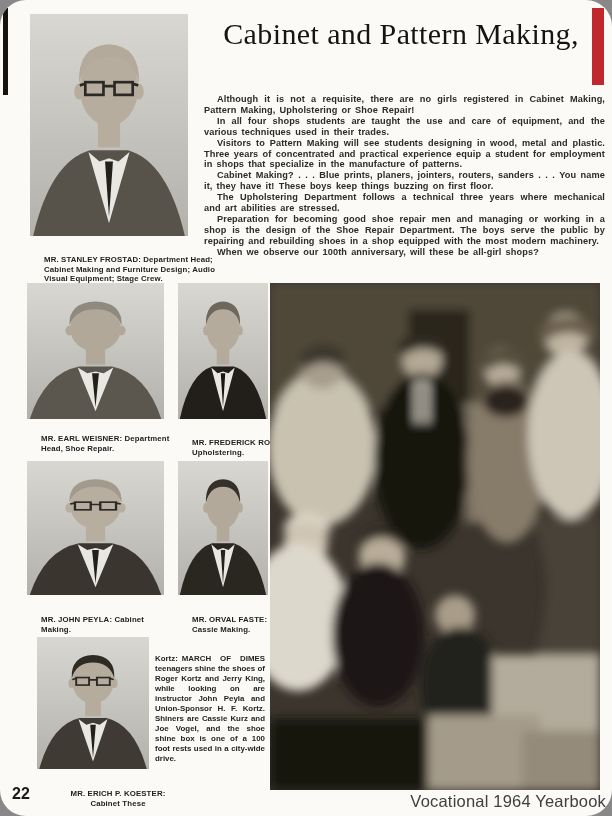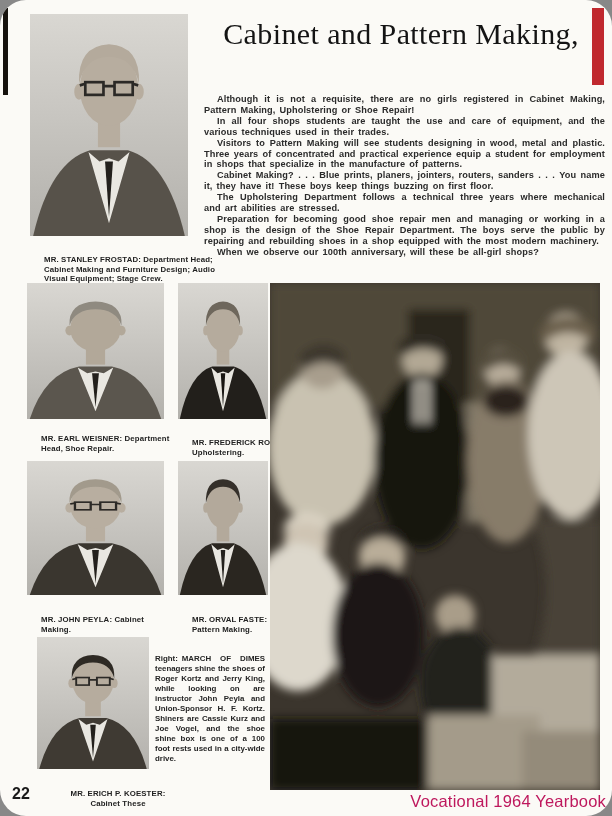--- a/index.html
+++ b/index.html
@@ -39,21 +39,21 @@
   .cap-rodde{left:178px; top:424px; width:100px;}
   .cap-peyla{left:27px; top:601px; width:133px;}
   .cap-faste{left:178px; top:601px; width:100px;}
   .cap-koester{left:18px; top:775px; width:172px; text-align:center;}
   
   .note{left:155px; top:654px; width:110px; margin:0; text-align:justify;
     font-weight:bold; font-size:7.9px; line-height:10px; color:#242424;}
   .note .lead{margin-right:4px;}
   
   .pagenum{left:12px; top:785px; font-weight:bold; font-size:16px; color:#1a1a1a;}
-  .watermark{right:6px; top:792px; font-size:16.5px; color:#be185d; letter-spacing:.2px;}
+  .watermark{right:6px; top:792px; font-size:16.5px; color:#404040; letter-spacing:.2px;}
 </style>
 </head>
 <body>
 
 <svg width="0" height="0" style="position:absolute" aria-hidden="true">
   <defs>
     <linearGradient id="pbg" x1="0" y1="0" x2="0" y2="1">
       <stop offset="0" stop-color="#d9d7d2"></stop>
       <stop offset="1" stop-color="#b3b1ac"></stop>
     </linearGradient>
@@ -125,35 +125,35 @@
         <use href="#specs"></use>
       </svg>
   </div>
   <p class="abs cap cap-peyla">MR. JOHN PEYLA: Cabinet Making.</p>
 
   <div class="abs photo ph-faste">
     <svg viewBox="0 0 100 140" preserveAspectRatio="none" style="--suit:#2a2620; --hair:#35302a; --skin:#b3a99b;">
       <use href="#bust"></use>
       </svg>
   </div>
-  <p class="abs cap cap-faste">MR. ORVAL FASTE: Pattern Making.</p>
+  <p class="abs cap cap-faste">MR. ORVAL FASTE: Cassie Making.</p>
 
   <div class="abs photo ph-koester">
     <svg viewBox="0 0 100 140" preserveAspectRatio="none" style="--suit:#3f3a33; --hair:#2e2a24; --skin:#b6ac9e;">
       <use href="#bust"></use>
         <use href="#specs"></use>
       </svg>
   </div>
   <p class="abs cap cap-koester">
     <span>MR. ERICH P. KOESTER:</span><br>
     <span>Cabinet These</span>
   </p>
 
   <p class="abs note">
-    <span class="lead">Right:</span><span>MARCH OF DIMES teenagers shine the shoes of Roger Kortz and Jerry King, while looking on are instructor John Peyla and Union-Sponsor H. F. Kortz. Shiners are Cassie Kurz and Joe Vogel, and the shoe shine box is one of a 100 foot rests used in a city-wide drive.</span>
+    <span class="lead">Kortz:</span><span>MARCH OF DIMES teenagers shine the shoes of Roger Kortz and Jerry King, while looking on are instructor John Peyla and Union-Sponsor H. F. Kortz. Shiners are Cassie Kurz and Joe Vogel, and the shoe shine box is one of a 100 foot rests used in a city-wide drive.</span>
   </p>
 
   <div class="abs group-photo">
     <svg viewBox="0 0 330 507" preserveAspectRatio="none">
       <defs>
           <filter id="soft" x="-20%" y="-20%" width="140%" height="140%">
         <feGaussianBlur stdDeviation="5"></feGaussianBlur>
           </filter>
         </defs>
       <rect width="330" height="507" fill="#3b352d"></rect>

